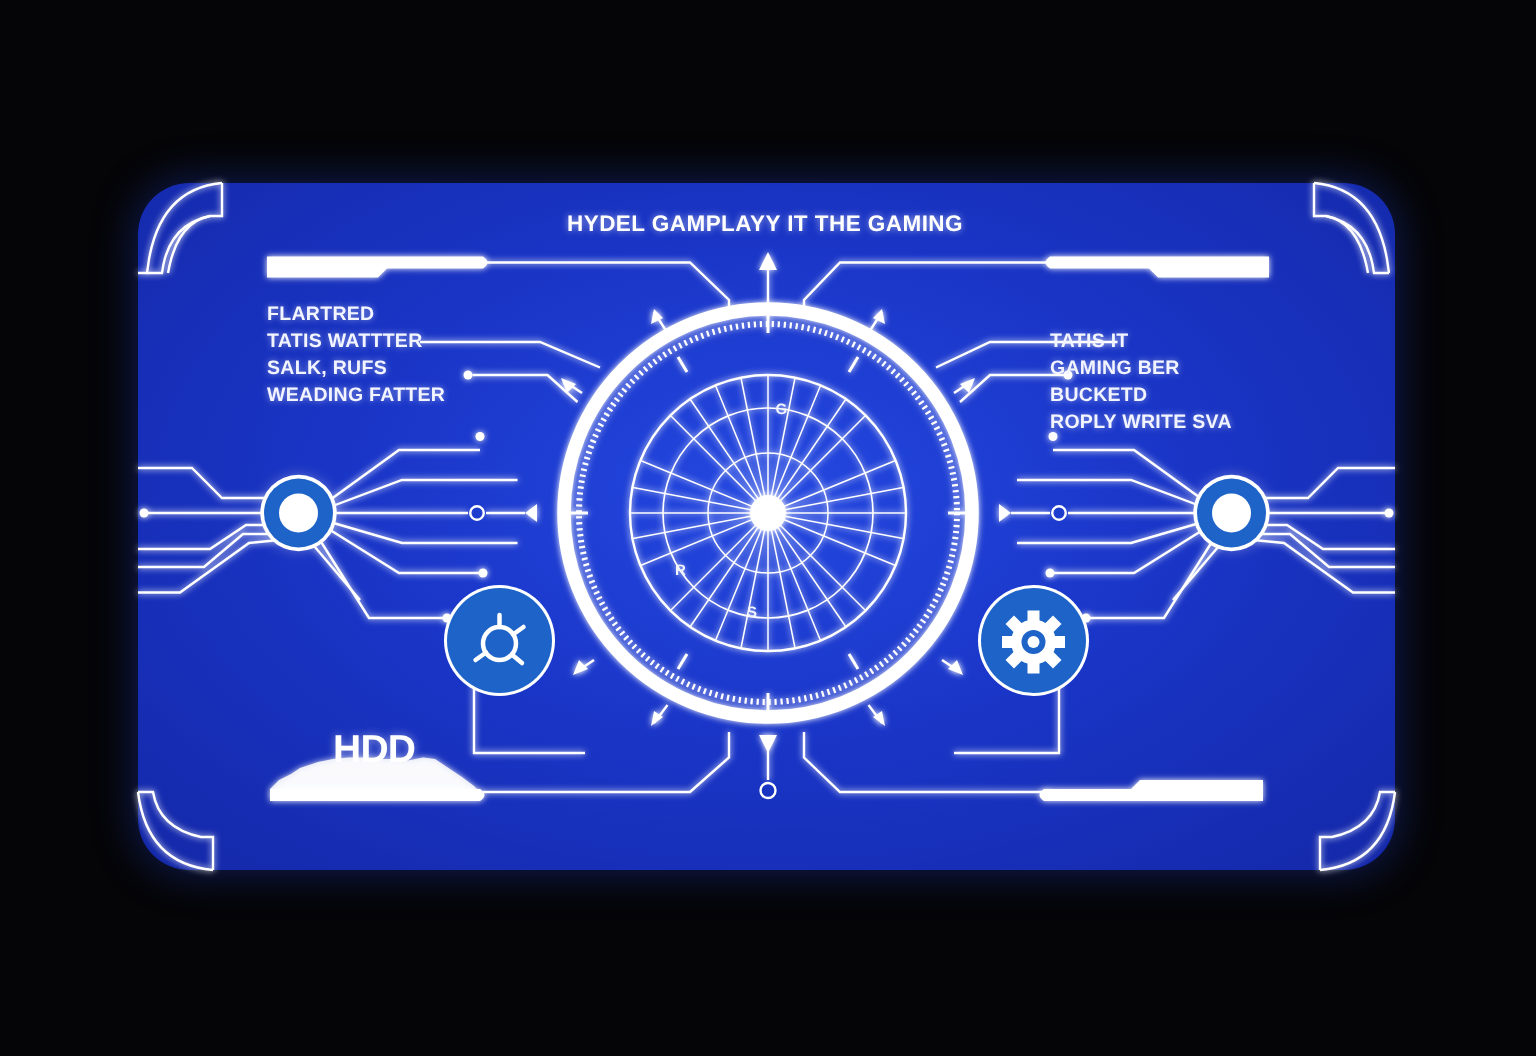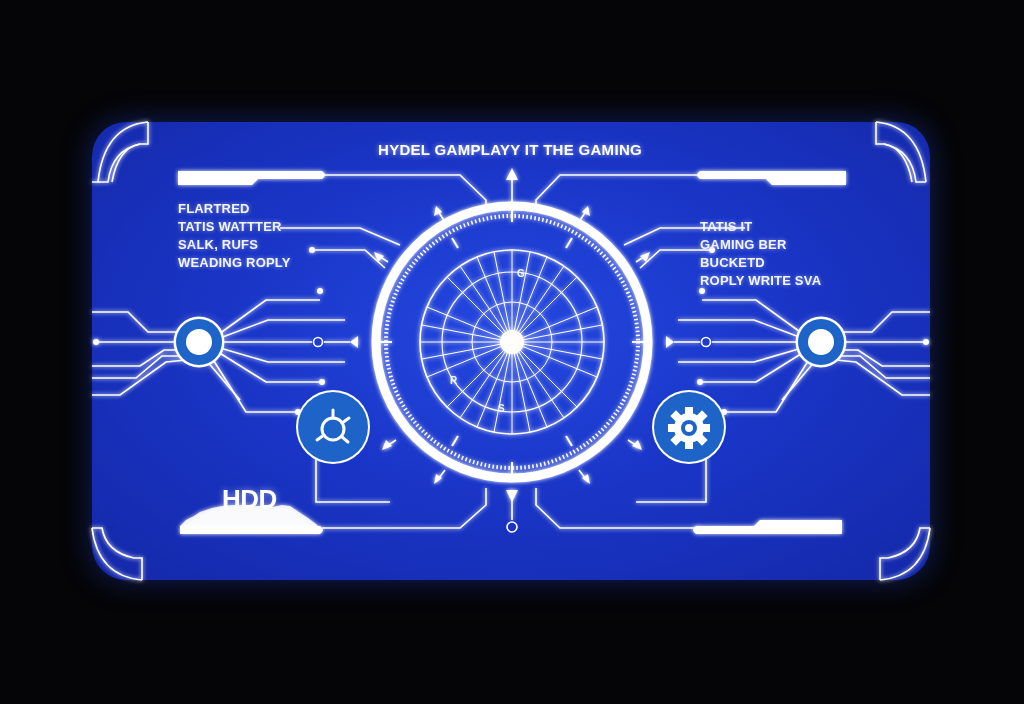--- a/index.html
+++ b/index.html
@@ -222,21 +222,21 @@
 <span class="txt" style="left:517px;top:265px;font-size:10px;">G</span>
 <span class="txt" style="left:498px;top:400px;font-size:10px;">S</span>
 <span class="txt" style="left:450px;top:372px;font-size:10px;">R</span>
 
 <div class="title">HYDEL GAMPLAYY IT THE GAMING</div>
 
 <div class="txt left-list">
   <div>FLARTRED</div>
   <div>TATIS WATTTER</div>
   <div>SALK, RUFS</div>
-  <div>WEADING ROPLY</div>
+  <div>WEADING FATTER</div>
 </div>
 
 <div class="txt right-list">
   <div>TATIS IT</div>
   <div>GAMING BER</div>
   <div>BUCKETD</div>
   <div>ROPLY WRITE SVA</div>
 </div>
 
 <div class="hdd">HDD</div>

